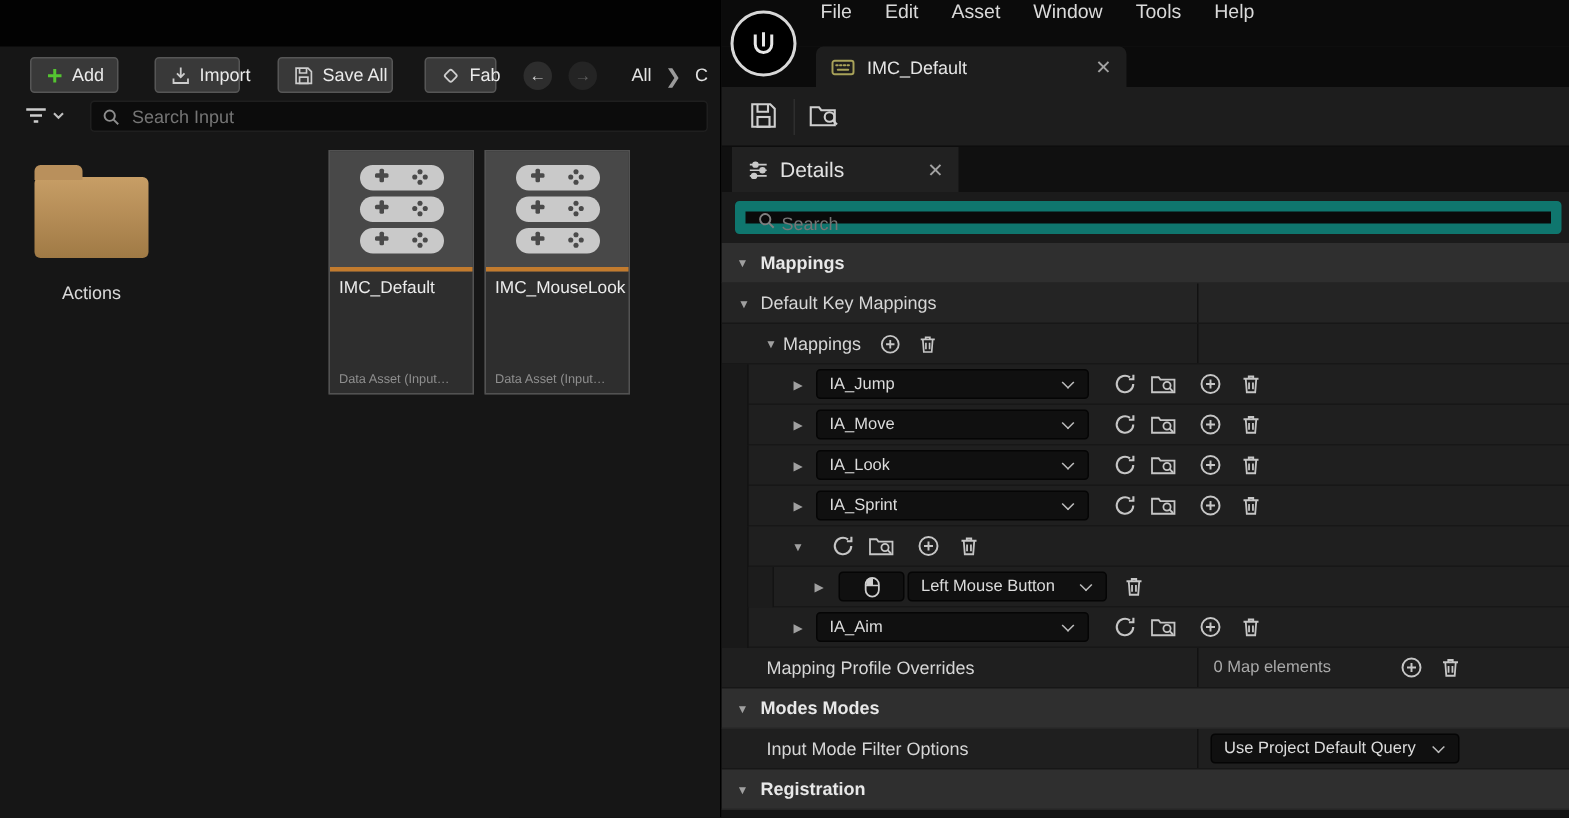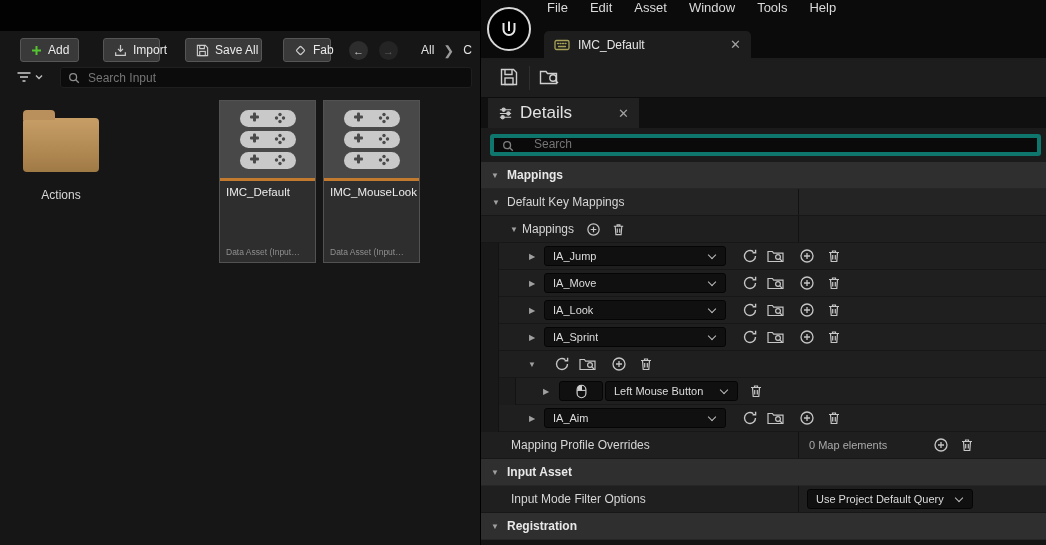--- a/index.html
+++ b/index.html
@@ -66,24 +66,24 @@
   .tab-label{font-size:12px;color:#e5e5e5;}
   .close-x{margin-left:auto;color:#a3a3a3;font-size:13px;line-height:1;cursor:pointer;}
   .edtoolbar{position:absolute;left:0;top:58px;width:566px;height:40px;background:#1d1d1d;
              border-bottom:1px solid #0d0d0d;box-sizing:border-box;}
   .tool-sep{position:absolute;left:48px;top:8px;width:1px;height:24px;background:#2e2e2e;}
   .tool-ic{position:absolute;top:9px;cursor:pointer;}
   .ic-save{left:18px;} .ic-find{left:58px;}
   .dtabbar{position:absolute;left:0;top:98px;width:566px;height:30px;background:#101010;}
   .dtab{position:absolute;left:7px;top:0;width:151px;height:30px;background:#212121;display:flex;
         align-items:center;gap:7px;padding:0 10px;box-sizing:border-box;}
-  .dtab-label{font-size:17px;color:#e2e2e2;}
+  .dtab-label{font-size:14px;color:#e2e2e2;}
   .searchrow{position:absolute;left:0;top:128px;width:566px;height:34px;background:#1b1b1b;}
   .dsearch{position:absolute;left:9px;top:6px;width:551px;height:22px;background:#0a0a0a;
-           border:4px solid #0f766e;border-radius:3px;display:flex;align-items:flex-end;gap:18px;
+           border:7px solid #0f766e;border-radius:3px;display:flex;align-items:flex-start;gap:2px;
            padding:0 8px;box-sizing:border-box;}
   .dsearch input{flex:1;background:transparent;border:none;outline:none;color:#7c7c7c;font-size:12px;
                  font-family:"Liberation Sans",sans-serif;}
 
   .rows{position:absolute;left:0;top:162px;width:566px;}
   .row{position:relative;width:566px;height:27px;display:flex;align-items:center;box-sizing:border-box;
        border-bottom:1px solid #171717;background:#1f1f1f;font-size:12px;color:#d6d6d6;}
   .row.cat{background:#2f2f2f;border-bottom:1px solid #262626;color:#e8e8e8;font-weight:bold;}
   .row.sub{background:#242424;}
   .tri{flex:none;width:12px;font-size:8px;color:#a0a0a0;text-align:center;cursor:pointer;}
@@ -624,21 +624,21 @@
         </span>
         <span class="val-abs mpo-trash">
           <svg width="16" height="16" viewBox="0 0 16 16" fill="none" stroke="#c6c6c6" stroke-width="1.2">
               <path d="M3 4.5h10M6.5 4.5V3h3v1.5M4.5 4.5l.7 9h5.6l.7-9M6.7 7v4.5M9.3 7v4.5"></path>
             </svg>
         </span>
       </div>
 
       <div class="row cat">
         <span class="tri down" style="margin-left:8px"></span>
-        <span style="margin-left:6px">Input Asset</span>
+        <span style="margin-left:6px">Modes Modes</span>
       </div>
 
       <div class="row">
         <span class="name-ind">Input Mode Filter Options</span>
         <span class="coldiv"></span>
         <div class="combo filter">
           <span class="combo-label">Use Project Default Query</span>
           <span class="chev"></span>
         </div>
       </div>

